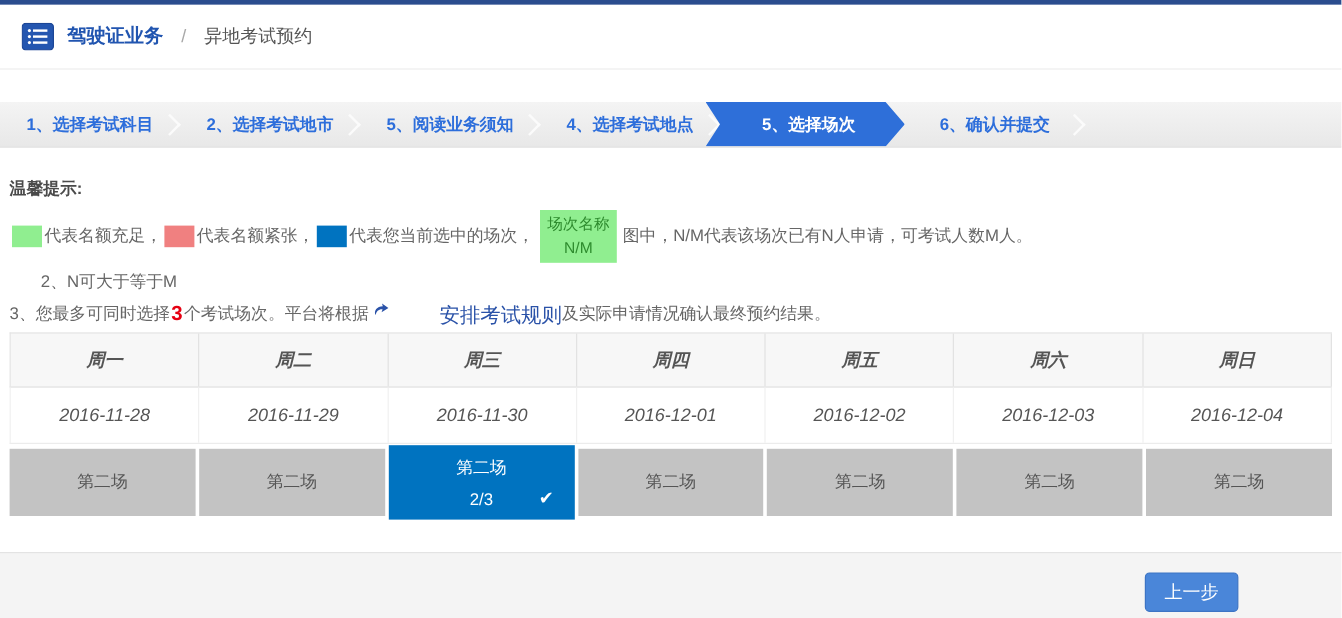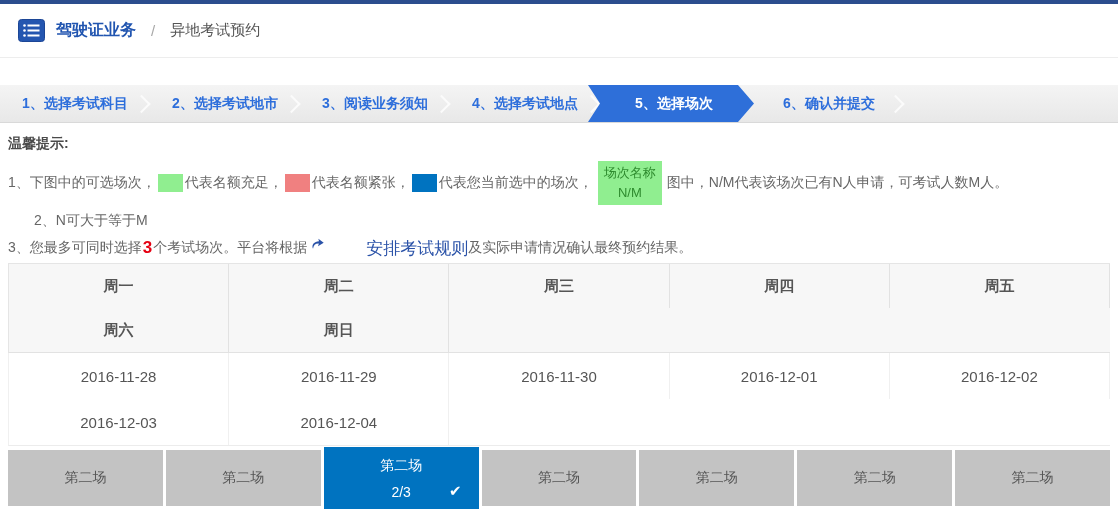--- a/index.html
+++ b/index.html
@@ -22,34 +22,34 @@
   .step { width: 150px; position: relative; display: flex; align-items: center; justify-content: center;
           color: #2d6edb; font-weight: bold; font-size: 14px; cursor: pointer; }
   .step::after { content: ''; position: absolute; right: 2px; top: 50%; width: 11px; height: 11px;
           border-top: 2px solid #fbfbfb; border-right: 2px solid #fbfbfb;
           transform: translateY(-50%) rotate(45deg); }
   .step.active { background: #2e6fd9; color: #fff; width: 166px; margin-left: -12px; z-index: 1; padding-left: 6px;
           clip-path: polygon(0 0, calc(100% - 16px) 0, 100% 50%, calc(100% - 16px) 100%, 0 100%, 12px 50%); }
   .step.active::after { display: none; }
 
   
-  .tips { padding: 12px 8px 0 8px; color: #666; font-size: 14px; }
+  .tips { padding: 26px 8px 0 8px; color: #666; font-size: 14px; }
   .tips-title { font-weight: bold; color: #4a4a4a; font-size: 14px; height: 18px; margin-bottom: 6px; }
   .tip-line1 { display: flex; align-items: center; height: 48px; white-space: nowrap; }
   .swatch { width: 25px; height: 18px; display: inline-block; margin: 0 2px; flex: 0 0 auto; }
   .sample-box { width: 64px; text-align: center; font-size: 13px; line-height: 1.55; padding: 2px 0; margin: 0 5px; flex: 0 0 auto; }
   .tip-line2 { margin-top: 4px; height: 20px; display: flex; align-items: center; margin-left: 26px; }
   .tip-line3 { margin-top: 4px; height: 26px; display: flex; align-items: center; white-space: nowrap; }
   .red-num { color: #e60012; font-weight: bold; font-size: 17px; margin: 0 1px; }
   .rule-link { color: #2a52a8; font-size: 17px; display: inline-flex; align-items: center; cursor: pointer; text-decoration: none; gap: 40px; }
   .rule-link svg { margin: 0 1px 0 3px; }
 
   
   .schedule { margin: 2px 8px 0 8px; }
-  .grid-row { display: grid; grid-template-columns: repeat(5, 1fr); }
+  .grid-row { display: grid; grid-template-columns: repeat(7, 1fr); font-style: italic; }
   .days-row { background: #f7f7f7; border-top: 1px solid #e5e5e5; border-bottom: 1px solid #e2e2e2; border-left: 1px solid #e5e5e5; }
   .day-cell { height: 44px; display: flex; align-items: center; justify-content: center;
           font-weight: bold; color: #555; font-size: 15px; border-right: 1px solid #e2e2e2; }
   .dates-row { border-left: 1px solid #f0f0f0; border-bottom: 1px solid #ececec; }
   .date-cell { height: 46px; display: flex; align-items: center; justify-content: center;
           color: #555; font-size: 15px; border-right: 1px solid #f0f0f0; }
   .sessions-row { display: flex; gap: 3px; height: 62px; align-items: center; margin-top: 1px; }
   .session-cell { flex: 1; height: 56px; background: #c3c3c3; display: flex; align-items: center; justify-content: center;
           color: #555; font-size: 14px; cursor: pointer; }
   .session-cell.selected { background: #0073c0; color: #fff; height: 62px; flex-direction: column; justify-content: center;
@@ -87,37 +87,36 @@
 </div>
 
 <div class="steps" id="steps-bar">
     <div class="step">
       <span>1、选择考试科目</span>
     </div>
     <div class="step">
       <span>2、选择考试地市</span>
     </div>
     <div class="step">
-      <span>3、阅读业务须知</span>
+      <span>5、阅读业务须知</span>
     </div>
     <div class="step">
       <span>4、选择考试地点</span>
     </div>
     <div class="step active">
       <span>5、选择场次</span>
     </div>
     <div class="step">
       <span>6、确认并提交</span>
     </div>
   </div>
 
 <div class="tips">
   <div class="tips-title">温馨提示:</div>
   <div class="tip-line1">
-    <span>1、下图中的可选场次，</span>
     <span class="swatch" style="background: rgb(144, 238, 144);"></span>
     <span>代表名额充足，</span>
     <span class="swatch" style="background: rgb(240, 128, 128);"></span>
     <span>代表名额紧张，</span>
     <span class="swatch" style="background: rgb(0, 115, 192);"></span>
     <span>代表您当前选中的场次，</span>
     <span class="sample-box" style="background: rgb(144, 238, 144); color: rgb(46, 139, 46);">
       <div>场次名称</div>
       <div>N/M</div>
     </span>

